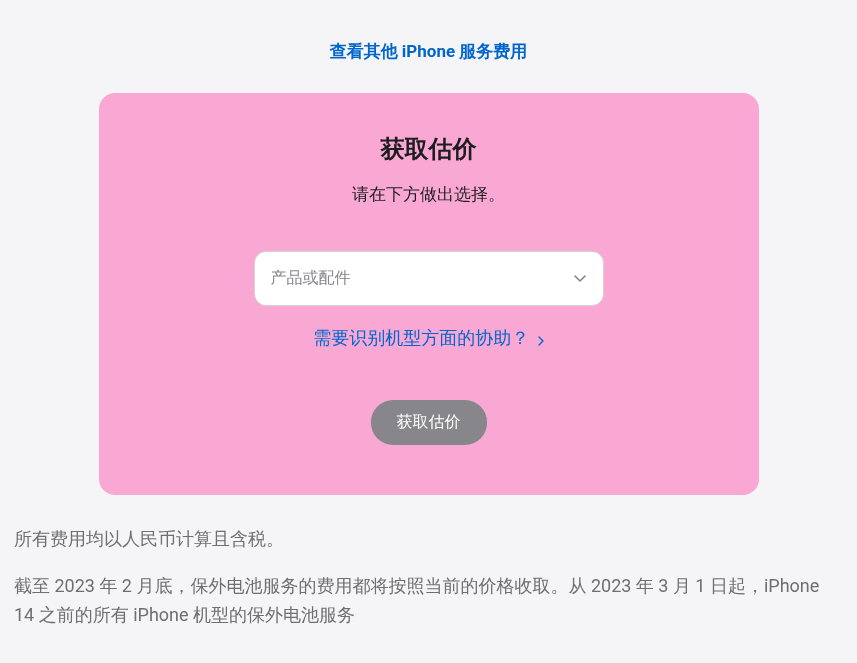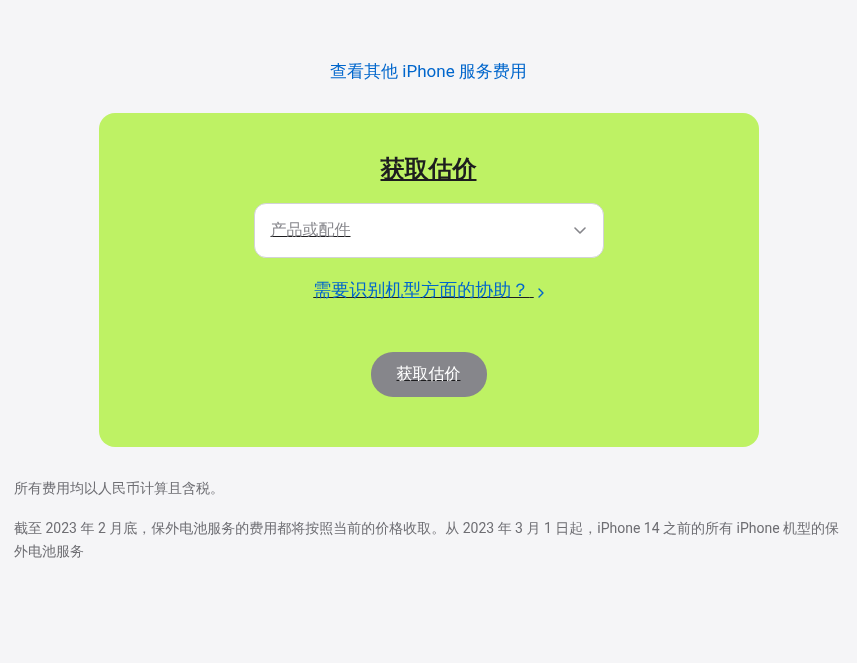--- a/index.html
+++ b/index.html
@@ -14,34 +14,34 @@
       height: 663px;
       overflow: hidden;
       color: #1d1d1f;
     }
     .page {
       width: 100%;
       padding: 0 12px;
     }
     .top-link {
       text-align: center;
-      padding: 60px 0 30px;
+      padding: 40px 0 30px;
+      font-weight: bold;
     }
     .top-link a {
       color: #0066cc;
       text-decoration: none;
       font-size: 17px;
     }
     .card {
-      background: #bef264;
+      background: #f9a8d4;
       border-radius: 16px;
       max-width: 660px;
       margin: 0 auto;
       padding: 40px 30px 50px;
-      text-decoration: underline;
     }
     .card-title {
       text-align: center;
       font-size: 24px;
       font-weight: 600;
       color: #1d1d1f;
       margin-bottom: 18px;
     }
     .card-subtitle {
       text-align: center;
@@ -103,36 +103,37 @@
       border-radius: 22px;
       padding: 12px 26px;
       font-size: 16px;
       cursor: not-allowed;
     }
     .footer-text {
       margin-top: 30px;
       padding: 0 2px;
     }
     .footer-text p {
-      font-size: 14px;
+      font-size: 18px;
       color: #6e6e73;
       line-height: 1.6;
       margin-bottom: 18px;
     }
   </style>
 </head>
 <body>
 
 <div class="page">
   <div class="top-link">
     <a href="#">查看其他 iPhone 服务费用</a>
   </div>
 
   <div class="card">
     <h2 class="card-title">获取估价</h2>
+    <p class="card-subtitle">请在下方做出选择。</p>
 
     <div class="select-wrap">
       <div class="select-box">
         <span>产品或配件</span>
         <span class="chevron">
           <svg width="12" height="7" viewBox="0 0 12 7" fill="none">
               <path d="M1 1L6 6L11 1" stroke="#86868b" stroke-width="1.6" stroke-linecap="round" stroke-linejoin="round"></path>
             </svg>
         </span>
       </div>

